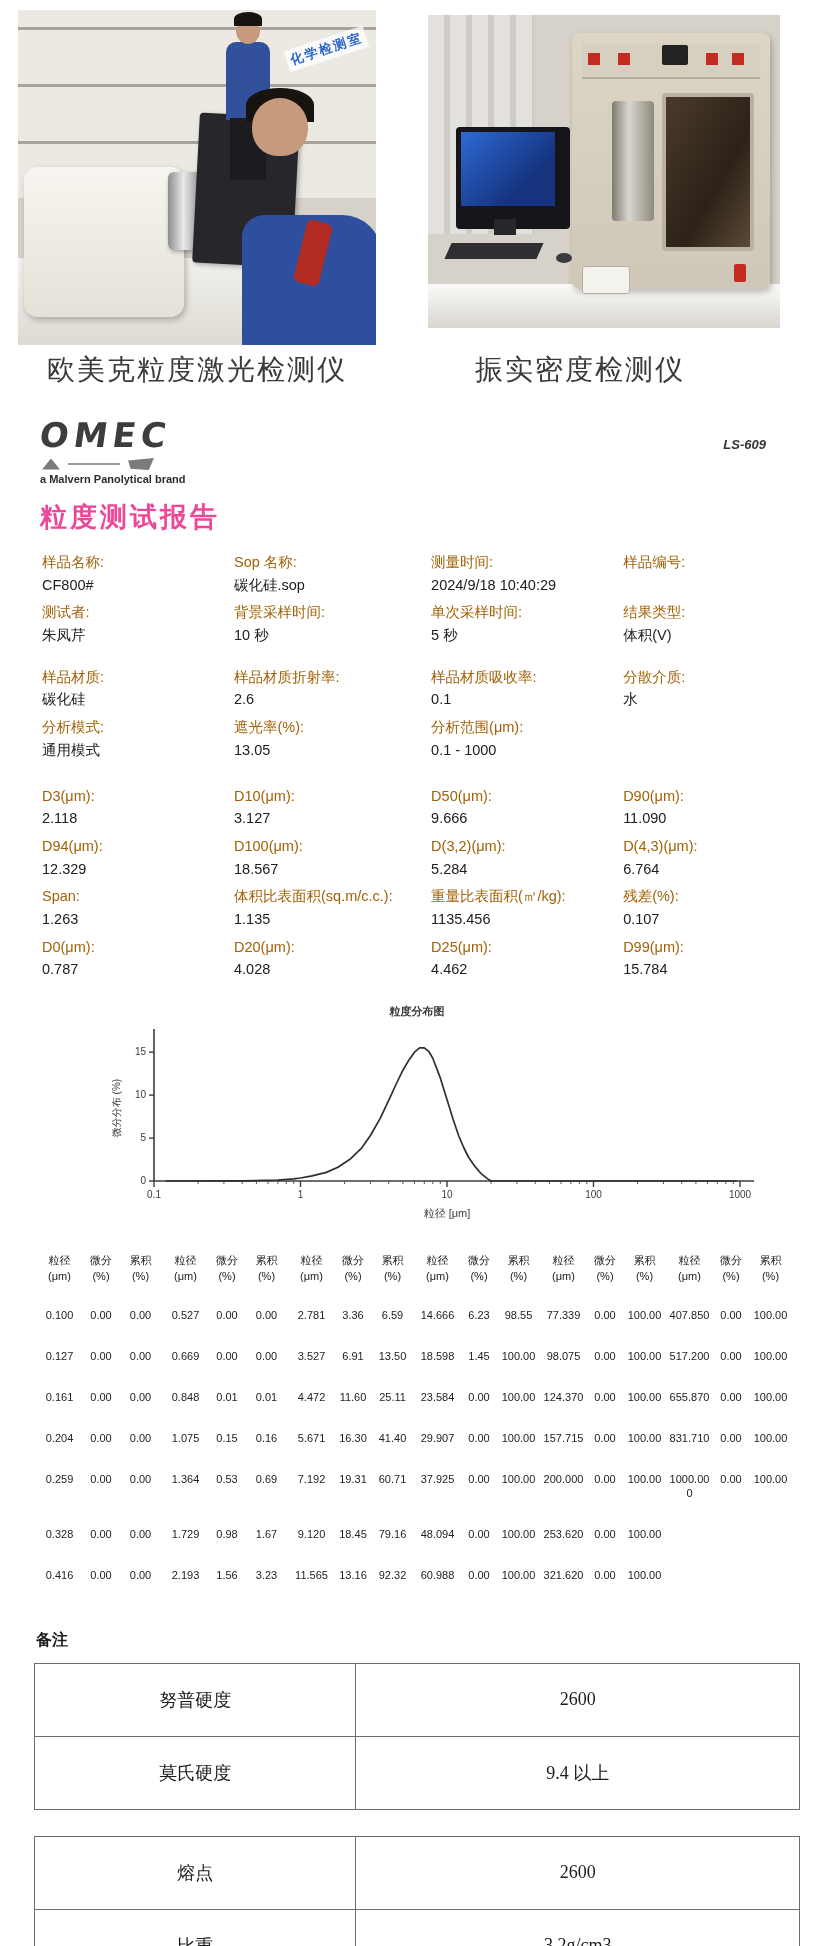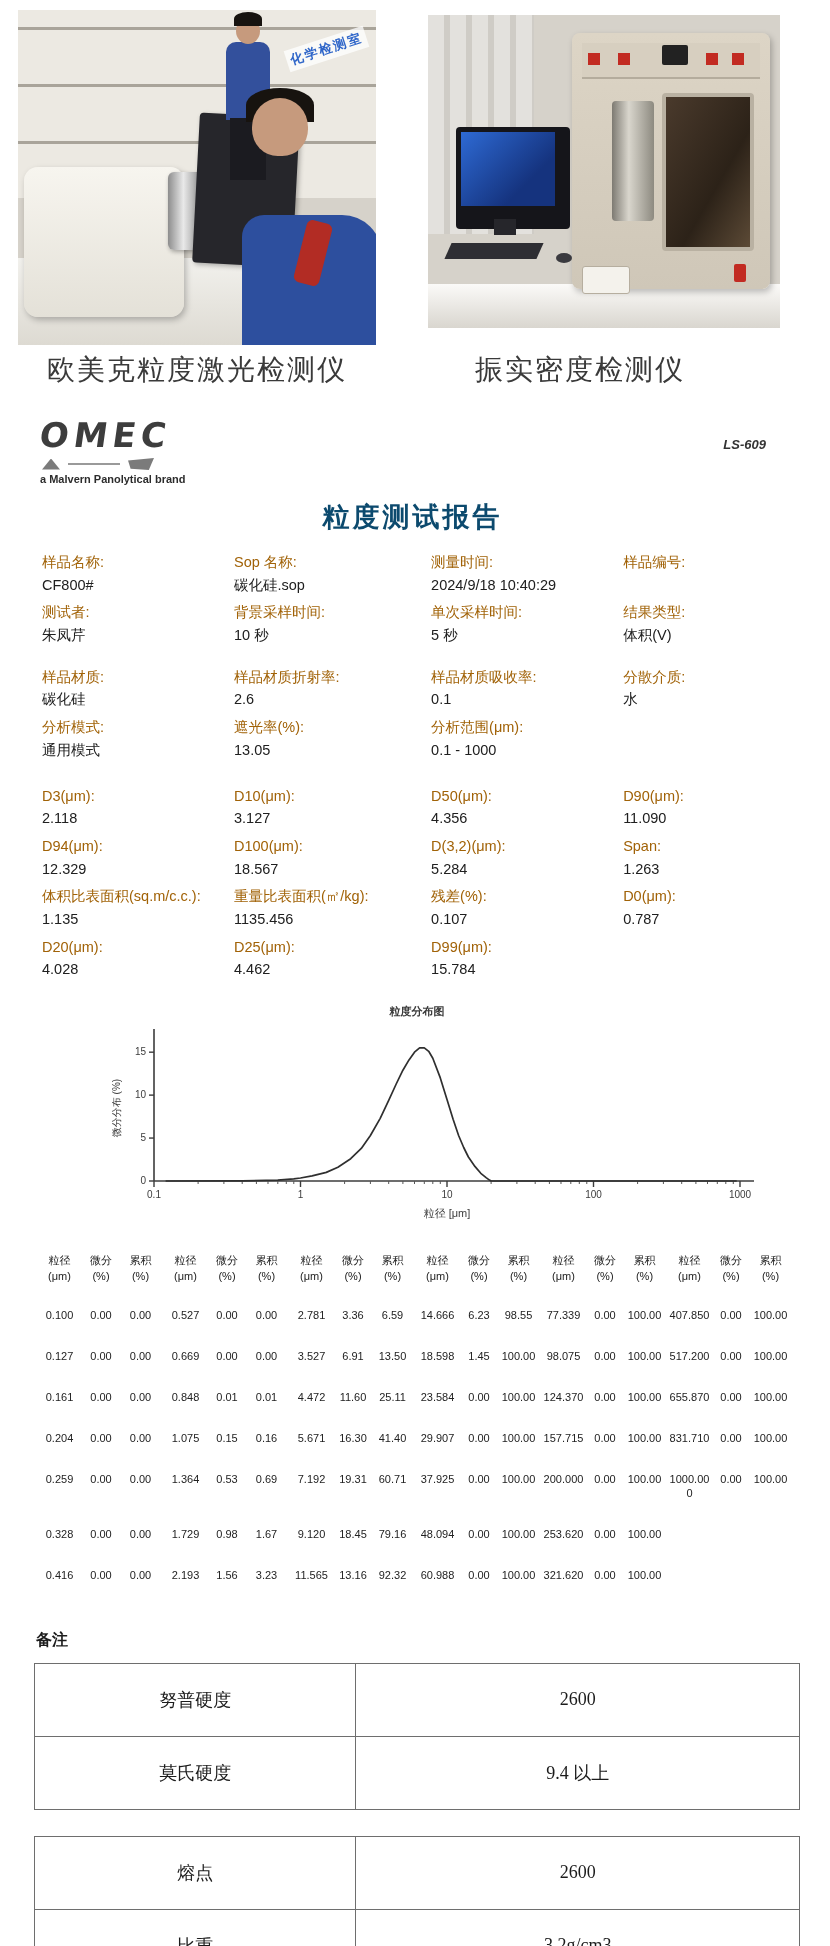--- a/index.html
+++ b/index.html
@@ -55,21 +55,21 @@
 
   
   .report-head{position:relative;padding:26px 45px 0 40px;}
   .logo-word{font-weight:900;font-size:34px;letter-spacing:5px;color:#3d3d3d;transform:skewX(-8deg);display:inline-block;font-family:"DejaVu Sans",sans-serif;}
   .logo-marks{display:flex;align-items:center;gap:8px;height:14px;margin:2px 0 2px 2px;}
   .logo-mark-a{width:18px;height:11px;background:linear-gradient(135deg,#555 40%,transparent 41%);clip-path:polygon(0 100%,50% 0,100% 100%);background:#5a5a5a;opacity:.8;}
   .logo-mark-line{width:52px;height:2px;background:#9a9a9a;}
   .logo-mark-b{width:26px;height:12px;background:#5a5a5a;opacity:.8;clip-path:polygon(0 20%,100% 0,80% 100%,10% 90%);}
   .logo-sub{font-size:11px;font-weight:bold;color:#2c2c2c;}
   .model-code{position:absolute;right:64px;top:48px;font-style:italic;font-size:13px;font-weight:bold;color:#333;}
-  .report-title{text-align:center;font-size:27px;font-weight:bold;color:#0c4a6e;margin:14px 0 18px 0;letter-spacing:3px;}
+  .report-title{font-size:27px;font-weight:bold;color:#ec4899;margin:14px 0 18px 0;letter-spacing:3px;}
 
   
   .info-grid{display:grid;grid-template-columns:1.9fr 1.95fr 1.9fr 1.75fr;padding:0 30px 0 42px;}
   .field{margin-bottom:9px;padding-right:8px;}
   .f-label{font-size:14.5px;color:#a16207;margin-bottom:3px;line-height:1.35;}
   .f-value{font-size:14.5px;color:#202020;line-height:1.3;}
   .gap-sm{height:14px;} .gap-md{height:18px;}
 
   
   .chart-wrap{padding:16px 30px 0 34px;}
@@ -222,37 +222,41 @@
       <div class="field">
         <div class="f-label">D3(μm):</div>
         <div class="f-value">2.118</div>
       </div>
       <div class="field">
         <div class="f-label">D10(μm):</div>
         <div class="f-value">3.127</div>
       </div>
       <div class="field">
         <div class="f-label">D50(μm):</div>
-        <div class="f-value">4.356</div>
+        <div class="f-value">9.666</div>
       </div>
       <div class="field">
         <div class="f-label">D90(μm):</div>
         <div class="f-value">11.090</div>
       </div>
       <div class="field">
         <div class="f-label">D94(μm):</div>
         <div class="f-value">12.329</div>
       </div>
       <div class="field">
         <div class="f-label">D100(μm):</div>
         <div class="f-value">18.567</div>
       </div>
       <div class="field">
         <div class="f-label">D(3,2)(μm):</div>
         <div class="f-value">5.284</div>
+      </div>
+      <div class="field">
+        <div class="f-label">D(4,3)(μm):</div>
+        <div class="f-value">6.764</div>
       </div>
       <div class="field">
         <div class="f-label">Span:</div>
         <div class="f-value">1.263</div>
       </div>
       <div class="field">
         <div class="f-label">体积比表面积(sq.m/c.c.):</div>
         <div class="f-value">1.135</div>
       </div>
       <div class="field">

